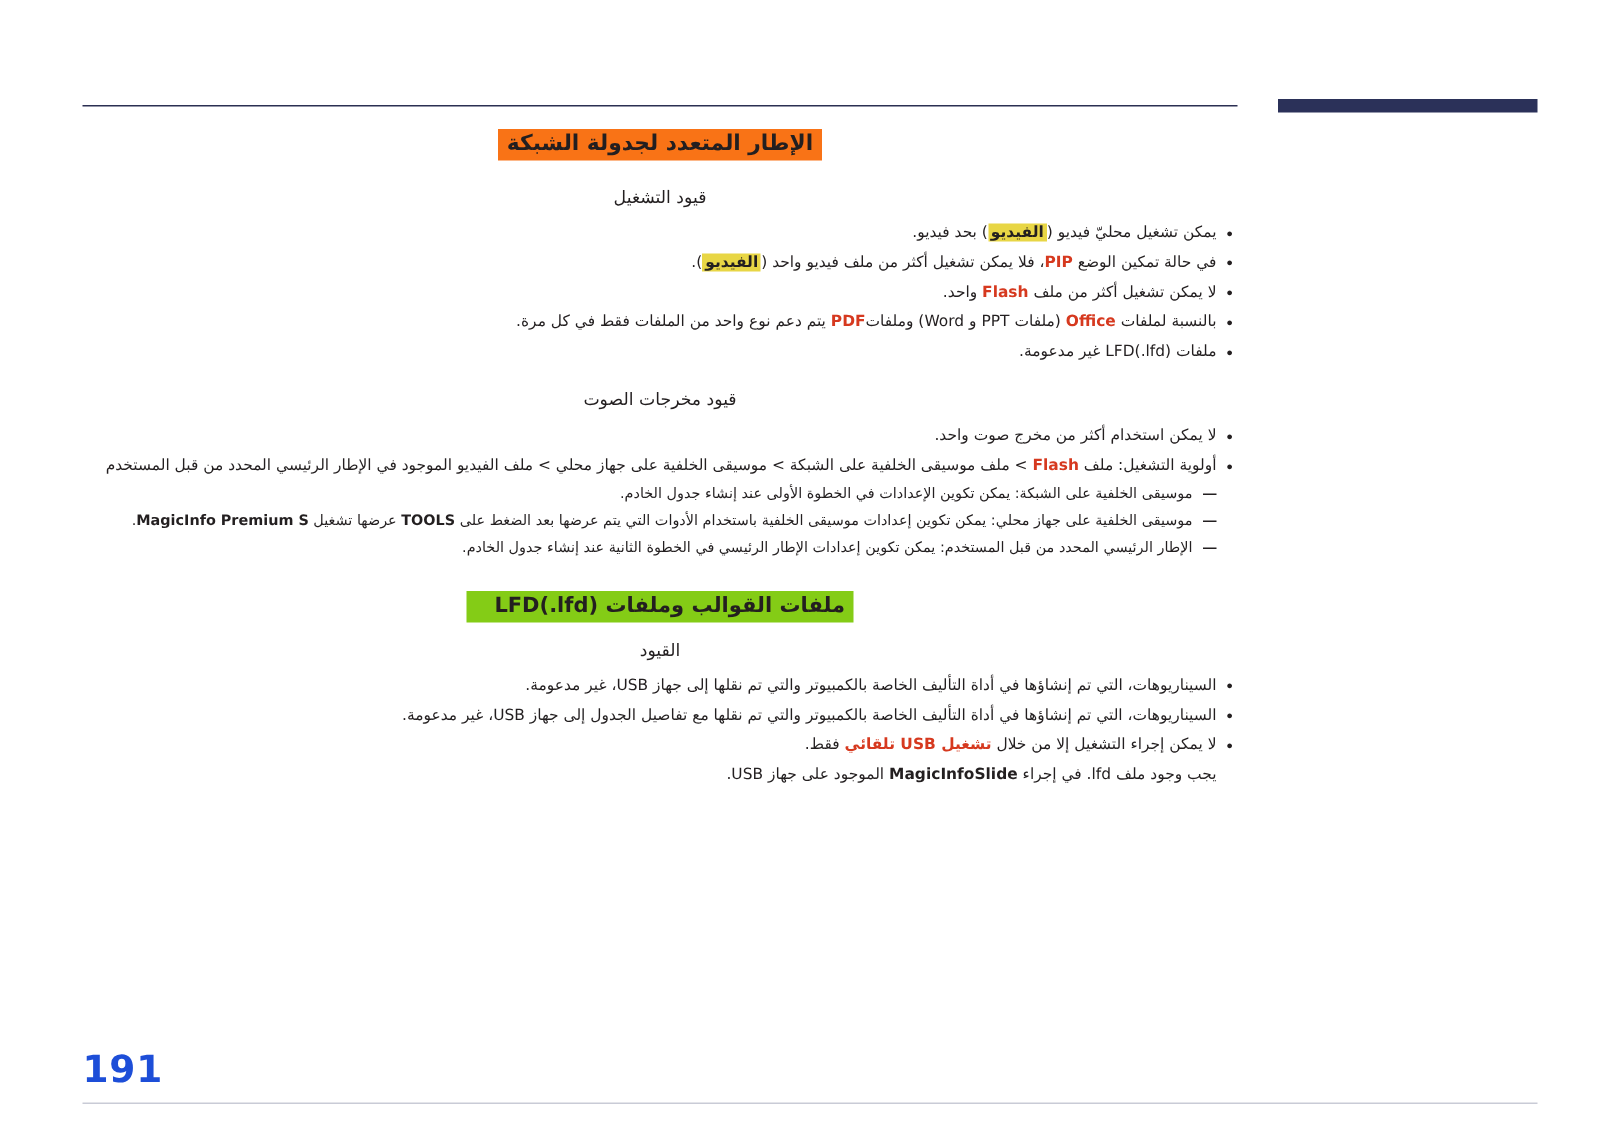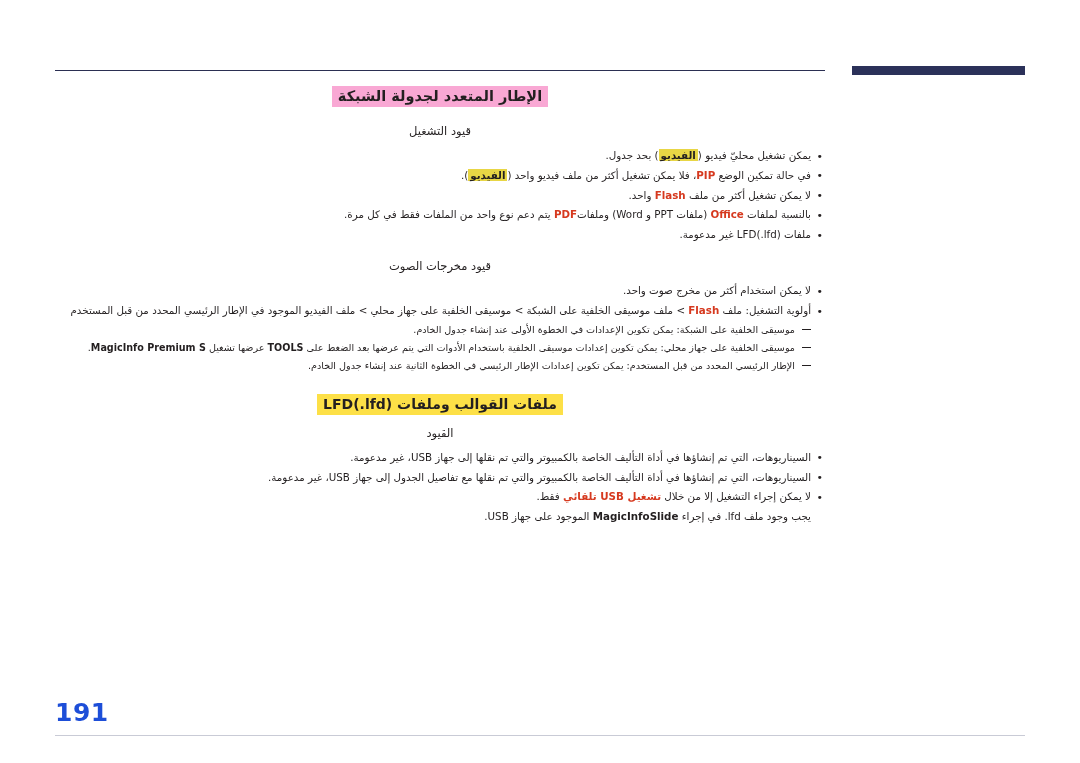--- a/index.html
+++ b/index.html
@@ -53,41 +53,41 @@
 
   .page-title {
     font-size: 14.5px;
     font-weight: bold;
     color: #231f20;
     line-height: 1.5;
     margin: 0 0 14px 0;
     text-align: center;
   }
   .page-title .hl {
-    background: #f9a8d4;
+    background: #f97316;
     padding: 2px 6px 3px 6px;
   }
 
   .section-head {
     font-size: 11.5px;
     color: #231f20;
     margin: 0 0 6px 0;
     text-align: center;
     line-height: 1.6;
   }
 
   .sub-title {
     font-size: 14px;
     font-weight: bold;
     margin: 20px 0 12px 0;
     text-align: center;
   }
   .sub-title .hl {
-    background: #fde047;
-    padding: 2px 6px 3px 6px;
+    background: #84cc16;
+    padding: 2px 6px 3px 19px;
   }
 
   ul.bullets {
     list-style: none;
     margin: 0;
     padding: 0;
   }
   ul.bullets > li {
     position: relative;
     font-size: 10.3px;
@@ -164,21 +164,21 @@
 
   <div class="content">
 
     <h1 class="page-title">
       <span class="hl">الإطار المتعدد لجدولة الشبكة</span>
     </h1>
 
     <div>
       <div class="section-head">قيود التشغيل</div>
       <ul class="bullets" id="list-0">
-          <li><span>يمكن تشغيل محليّ فيديو (</span><span class="hlmini">الفيديو</span><span>) بحد جدول.</span></li>
+          <li><span>يمكن تشغيل محليّ فيديو (</span><span class="hlmini">الفيديو</span><span>) بحد فيديو.</span></li>
           <li><span>في حالة تمكين الوضع </span><span class="red">PIP</span><span>، فلا يمكن تشغيل أكثر من ملف فيديو واحد (</span><span class="hlmini">الفيديو</span><span>).</span></li>
           <li><span>لا يمكن تشغيل أكثر من ملف </span><span class="red">Flash</span><span> واحد.</span></li>
           <li><span>بالنسبة لملفات </span><span class="red">Office</span><span> (ملفات PPT و Word) وملفات</span><span class="red">PDF</span><span> يتم دعم نوع واحد من الملفات فقط في كل مرة.</span></li>
           <li><span>ملفات (LFD(.lfd غير مدعومة.</span></li>
         </ul>
     </div>
 
     <div style="margin-top:12px;">
       <div class="section-head">قيود مخرجات الصوت</div>
       <ul class="bullets" id="list-1">

